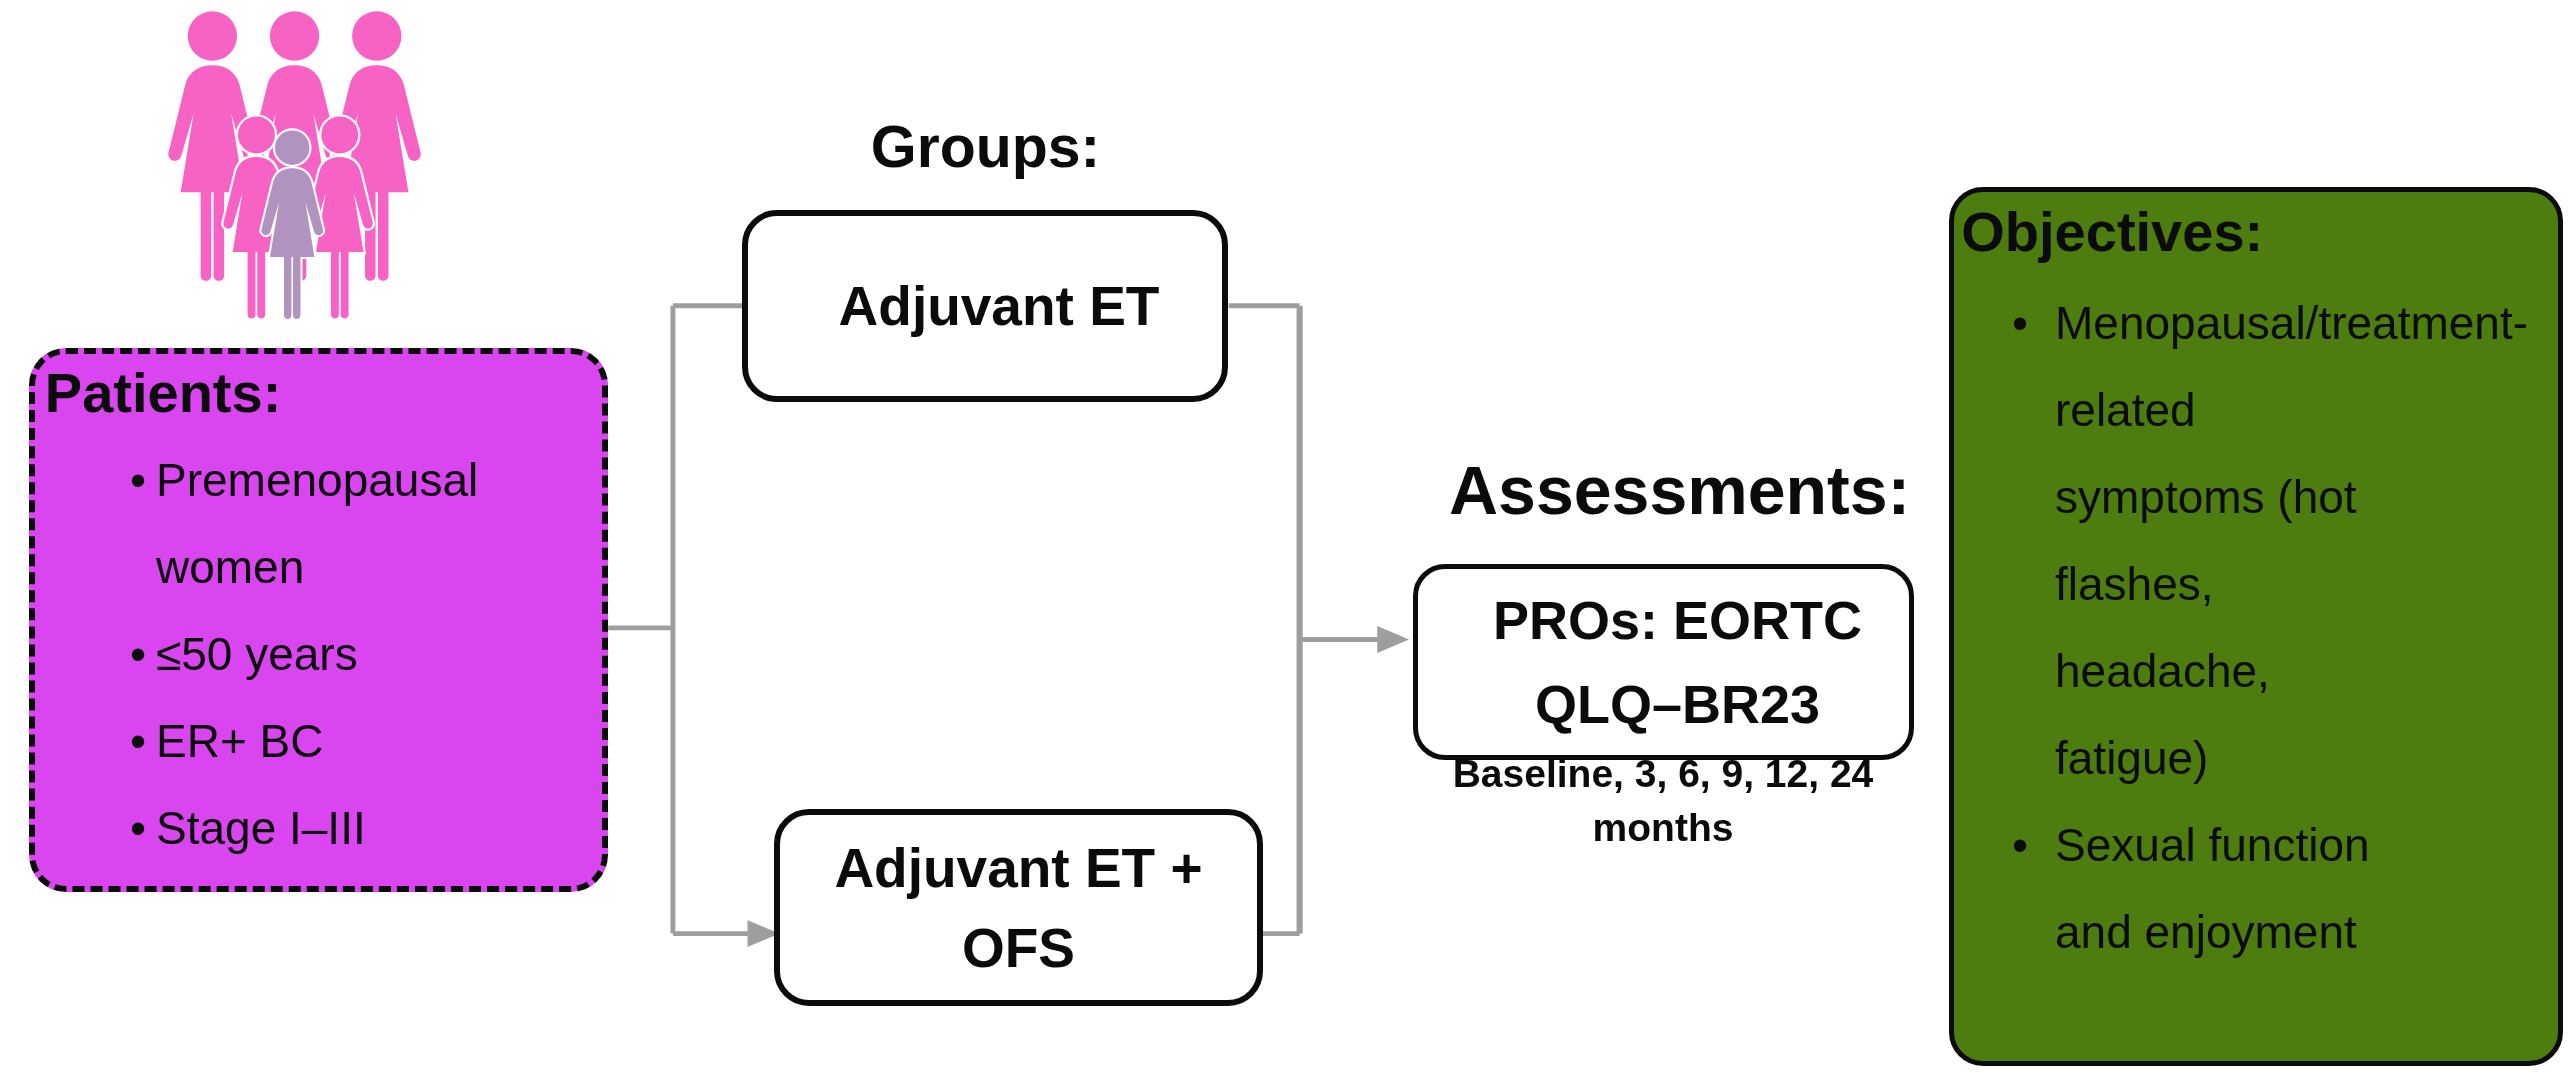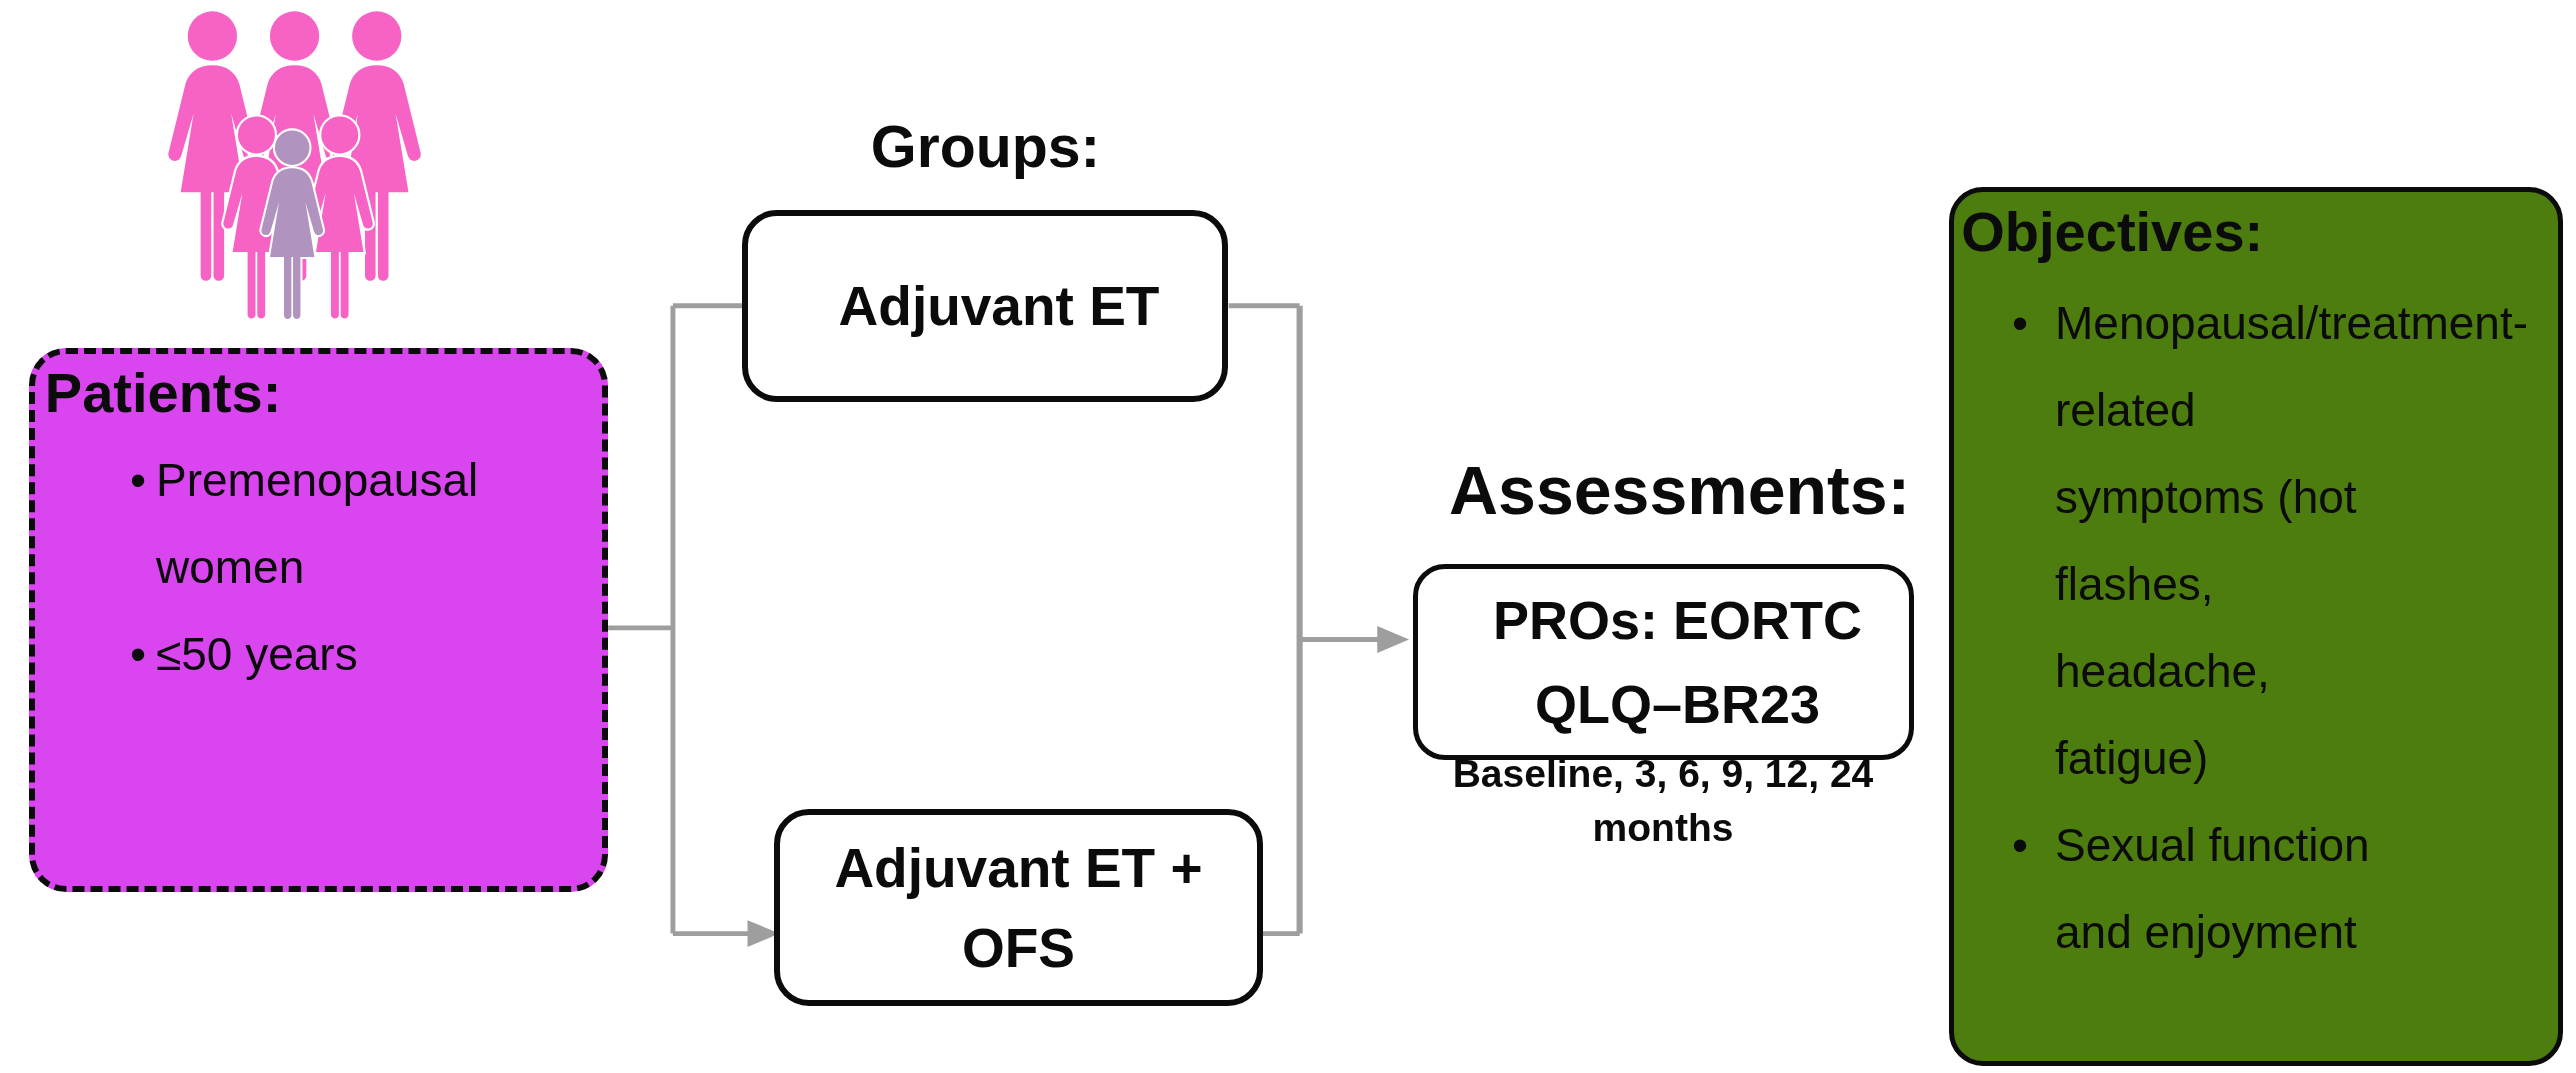--- a/index.html
+++ b/index.html
@@ -225,20 +225,22 @@
   <g fill="#B193BF">
     <use href="#woman" transform="translate(141,204) scale(1.4)"></use>
   </g>
 </svg>
 
 <div id="patients-box">
   <div class="panel-title">Patients:</div>
   <ul class="bullet-list">
     <li>Premenopausal women</li>
     <li>≤50 years</li>
+    <li>ER+ BC</li>
+    <li>Stage I–III</li>
   </ul>
 </div>
 
 <div id="groups-title">Groups:</div>
 
 <div id="group-box-et" class="node-box">
   <div class="node-label">Adjuvant ET</div>
 </div>
 
 <div id="group-box-et-ofs" class="node-box">

